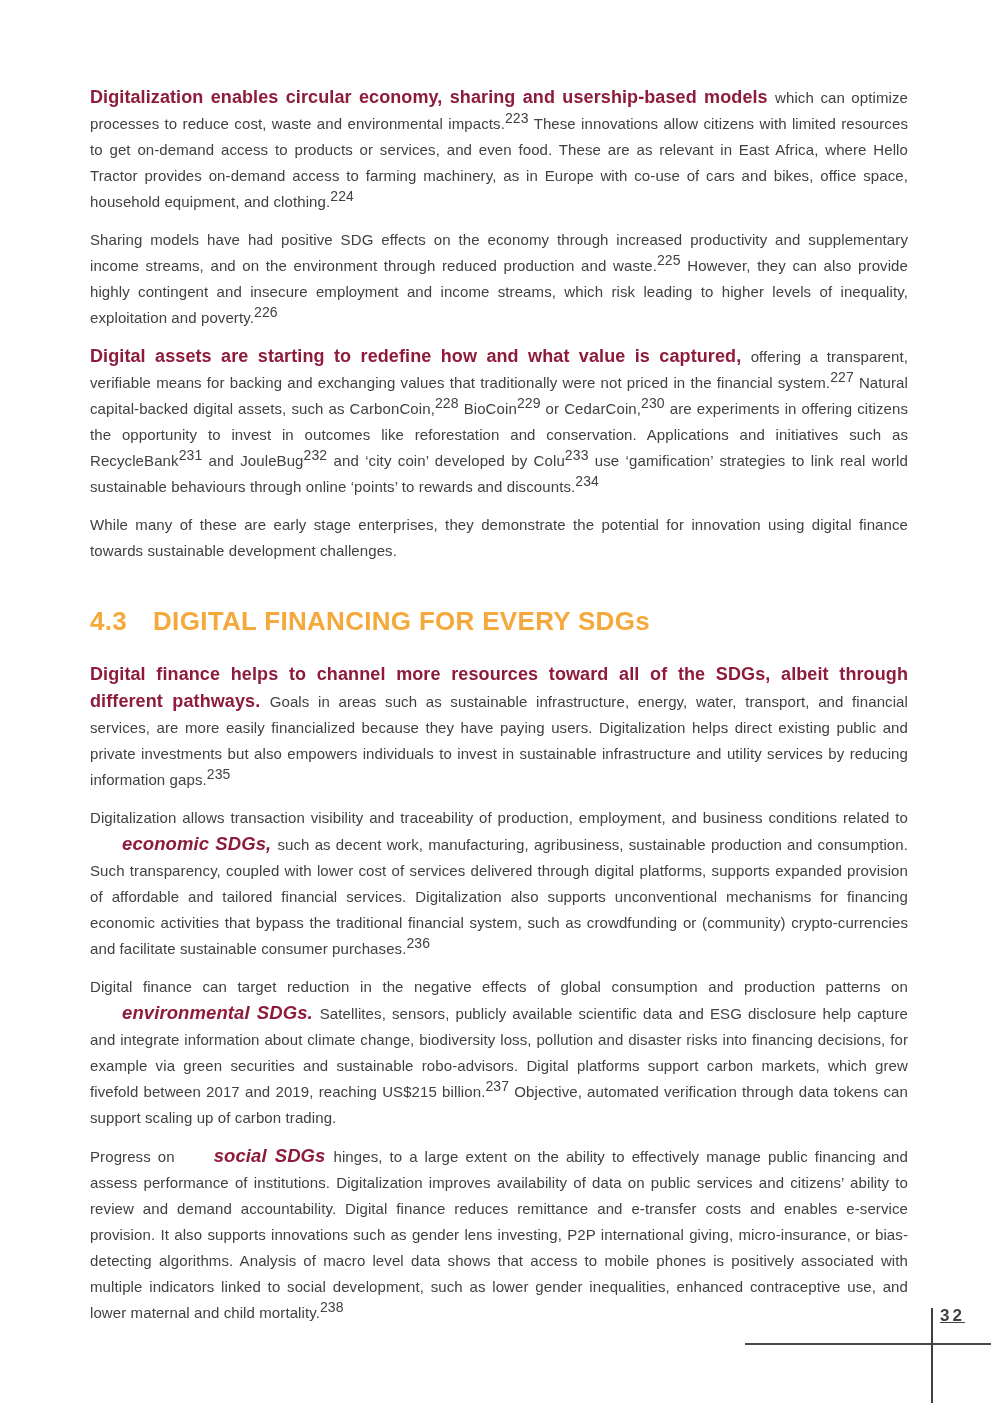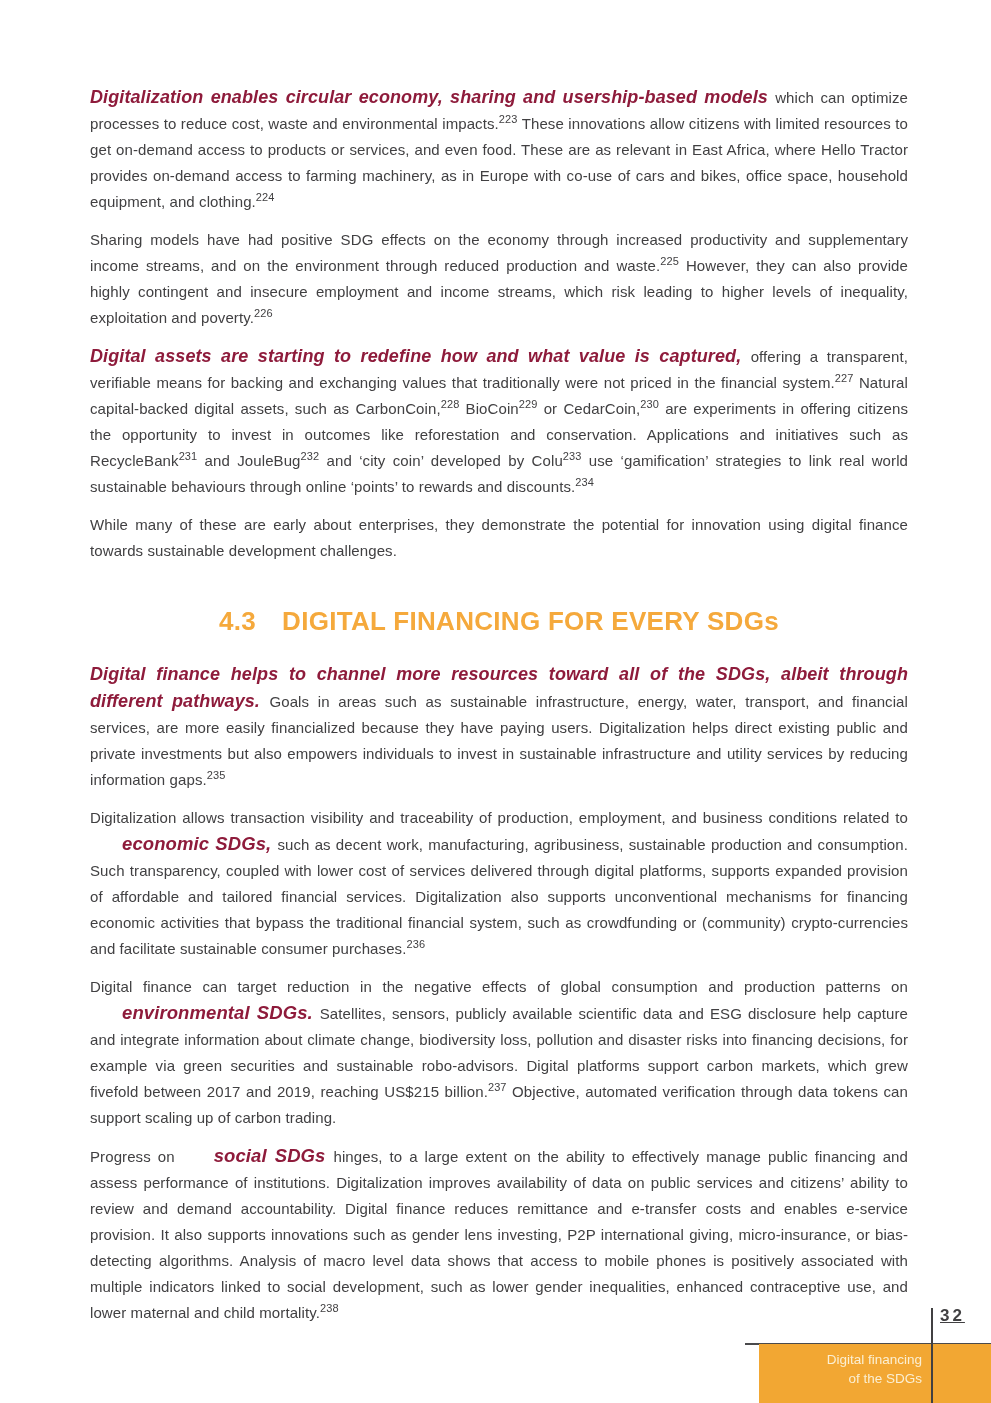--- a/index.html
+++ b/index.html
@@ -21,43 +21,41 @@
     margin: 0 0 12px 0;
     font-size: 15px;
     line-height: 26px;
     color: #414042;
     text-align: justify;
     letter-spacing: 0.1px;
   }
   .run-text { }
   .run-lead {
     font-weight: bold;
-    font-style: italic;
     color: #8E1B3B;
     font-size: 18px;
   }
   .run-em {
     font-weight: bold;
     font-style: italic;
     color: #8E1B3B;
     font-size: 18.5px;
     margin-left: 32px;
   }
   sup.fn {
-    font-size: 11px;
+    font-size: 14px;
     line-height: 0;
     vertical-align: super;
   }
   h2.section-heading {
     margin: 42px 0 24px 0;
     font-size: 26px;
     font-weight: bold;
     color: #F5A93C;
     letter-spacing: 0.3px;
-    text-align: center;
   }
   h2.section-heading .sec-num { margin-right: 26px; }
 
   
   .footer-rule {
     position: absolute;
     top: 1343px;
     left: 745px;
     right: 0;
     height: 1.5px;
@@ -105,42 +103,36 @@
 <body>
 
 <div class="page">
 
   <main class="content">
 
     <section>
         <p class="para"><span class="run-lead">Digitalization enables circular economy, sharing and usership-based models </span><span class="run-text">which can optimize processes to reduce cost, waste and environmental impacts.</span><sup class="fn">223</sup><span class="run-text"> These innovations allow citizens with limited resources to get on-demand access to products or services, and even food. These are as relevant in East Africa, where Hello Tractor provides on-demand access to farming machinery, as in Europe with co-use of cars and bikes, office space, household equipment, and clothing.</span><sup class="fn">224</sup></p>
         <p class="para"><span class="run-text">Sharing models have had positive SDG effects on the economy through increased productivity and supplementary income streams, and on the environment through reduced production and waste.</span><sup class="fn">225</sup><span class="run-text"> However, they can also provide highly contingent and insecure employment and income streams, which risk leading to higher levels of inequality, exploitation and poverty.</span><sup class="fn">226</sup></p>
         <p class="para"><span class="run-lead">Digital assets are starting to redefine how and what value is captured, </span><span class="run-text">offering a transparent, verifiable means for backing and exchanging values that traditionally were not priced in the financial system.</span><sup class="fn">227</sup><span class="run-text"> Natural capital-backed digital assets, such as CarbonCoin,</span><sup class="fn">228</sup><span class="run-text"> BioCoin</span><sup class="fn">229</sup><span class="run-text"> or CedarCoin,</span><sup class="fn">230</sup><span class="run-text"> are experiments in offering citizens the opportunity to invest in outcomes like reforestation and conservation. Applications and initiatives such as RecycleBank</span><sup class="fn">231</sup><span class="run-text"> and JouleBug</span><sup class="fn">232</sup><span class="run-text"> and ‘city coin’ developed by Colu</span><sup class="fn">233</sup><span class="run-text"> use ‘gamification’ strategies to link real world sustainable behaviours through online ‘points’ to rewards and discounts.</span><sup class="fn">234</sup></p>
-        <p class="para"><span class="run-text">While many of these are early about enterprises, they demonstrate the potential for innovation using digital finance towards sustainable development challenges.</span></p>
+        <p class="para"><span class="run-text">While many of these are early stage enterprises, they demonstrate the potential for innovation using digital finance towards sustainable development challenges.</span></p>
       </section>
 
     <h2 class="section-heading">
       <span class="sec-num">4.3</span><span class="sec-title">DIGITAL FINANCING FOR EVERY SDGs</span>
     </h2>
 
     <section>
         <p class="para"><span class="run-lead">Digital finance helps to channel more resources toward all of the SDGs, albeit through different pathways. </span><span class="run-text">Goals in areas such as sustainable infrastructure, energy, water, transport, and financial services, are more easily financialized because they have paying users. Digitalization helps direct existing public and private investments but also empowers individuals to invest in sustainable infrastructure and utility services by reducing information gaps.</span><sup class="fn">235</sup></p>
         <p class="para"><span class="run-text">Digitalization allows transaction visibility and traceability of production, employment, and business conditions related to </span><span class="run-em">economic SDGs, </span><span class="run-text">such as decent work, manufacturing, agribusiness, sustainable production and consumption. Such transparency, coupled with lower cost of services delivered through digital platforms, supports expanded provision of affordable and tailored financial services. Digitalization also supports unconventional mechanisms for financing economic activities that bypass the traditional financial system, such as crowdfunding or (community) crypto-currencies and facilitate sustainable consumer purchases.</span><sup class="fn">236</sup></p>
         <p class="para"><span class="run-text">Digital finance can target reduction in the negative effects of global consumption and production patterns on </span><span class="run-em">environmental SDGs. </span><span class="run-text">Satellites, sensors, publicly available scientific data and ESG disclosure help capture and integrate information about climate change, biodiversity loss, pollution and disaster risks into financing decisions, for example via green securities and sustainable robo-advisors. Digital platforms support carbon markets, which grew fivefold between 2017 and 2019, reaching US$215 billion.</span><sup class="fn">237</sup><span class="run-text"> Objective, automated verification through data tokens can support scaling up of carbon trading.</span></p>
         <p class="para"><span class="run-text">Progress on </span><span class="run-em">social SDGs </span><span class="run-text">hinges, to a large extent on the ability to effectively manage public financing and assess performance of institutions. Digitalization improves availability of data on public services and citizens’ ability to review and demand accountability. Digital finance reduces remittance and e-transfer costs and enables e-service provision. It also supports innovations such as gender lens investing, P2P international giving, micro-insurance, or bias-detecting algorithms. Analysis of macro level data shows that access to mobile phones is positively associated with multiple indicators linked to social development, such as lower gender inequalities, enhanced contraceptive use, and lower maternal and child mortality.</span><sup class="fn">238</sup></p>
       </section>
 
   </main>
 
   <div class="page-number">32</div>
 
   <div class="footer-rule"></div>
 
-  <div class="footer-box">
-    <div class="footer-tab-text">
-      <div>Digital financing</div>
-      <div>of the SDGs</div>
-    </div>
-  </div>
 
   <div class="footer-vline"></div>
 
 </div>
 
 </body></html>

